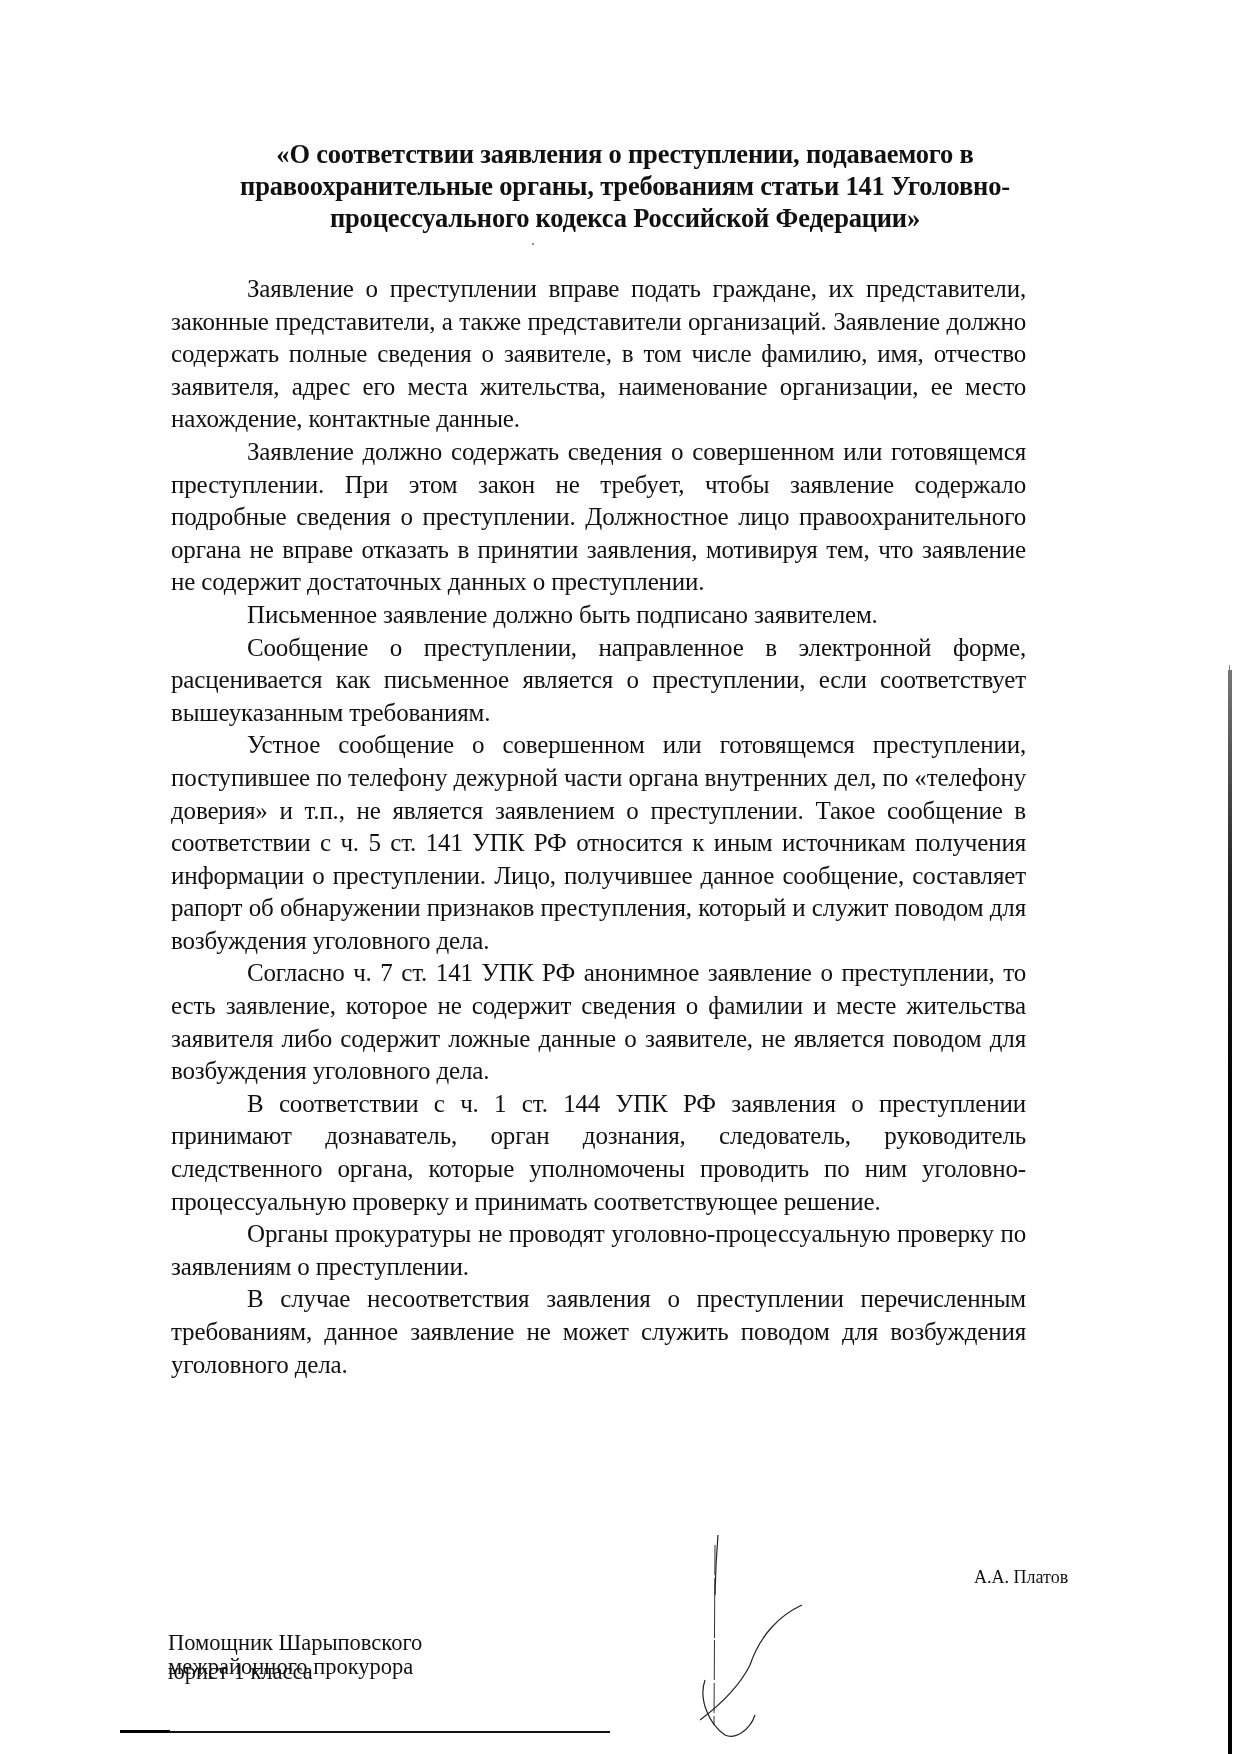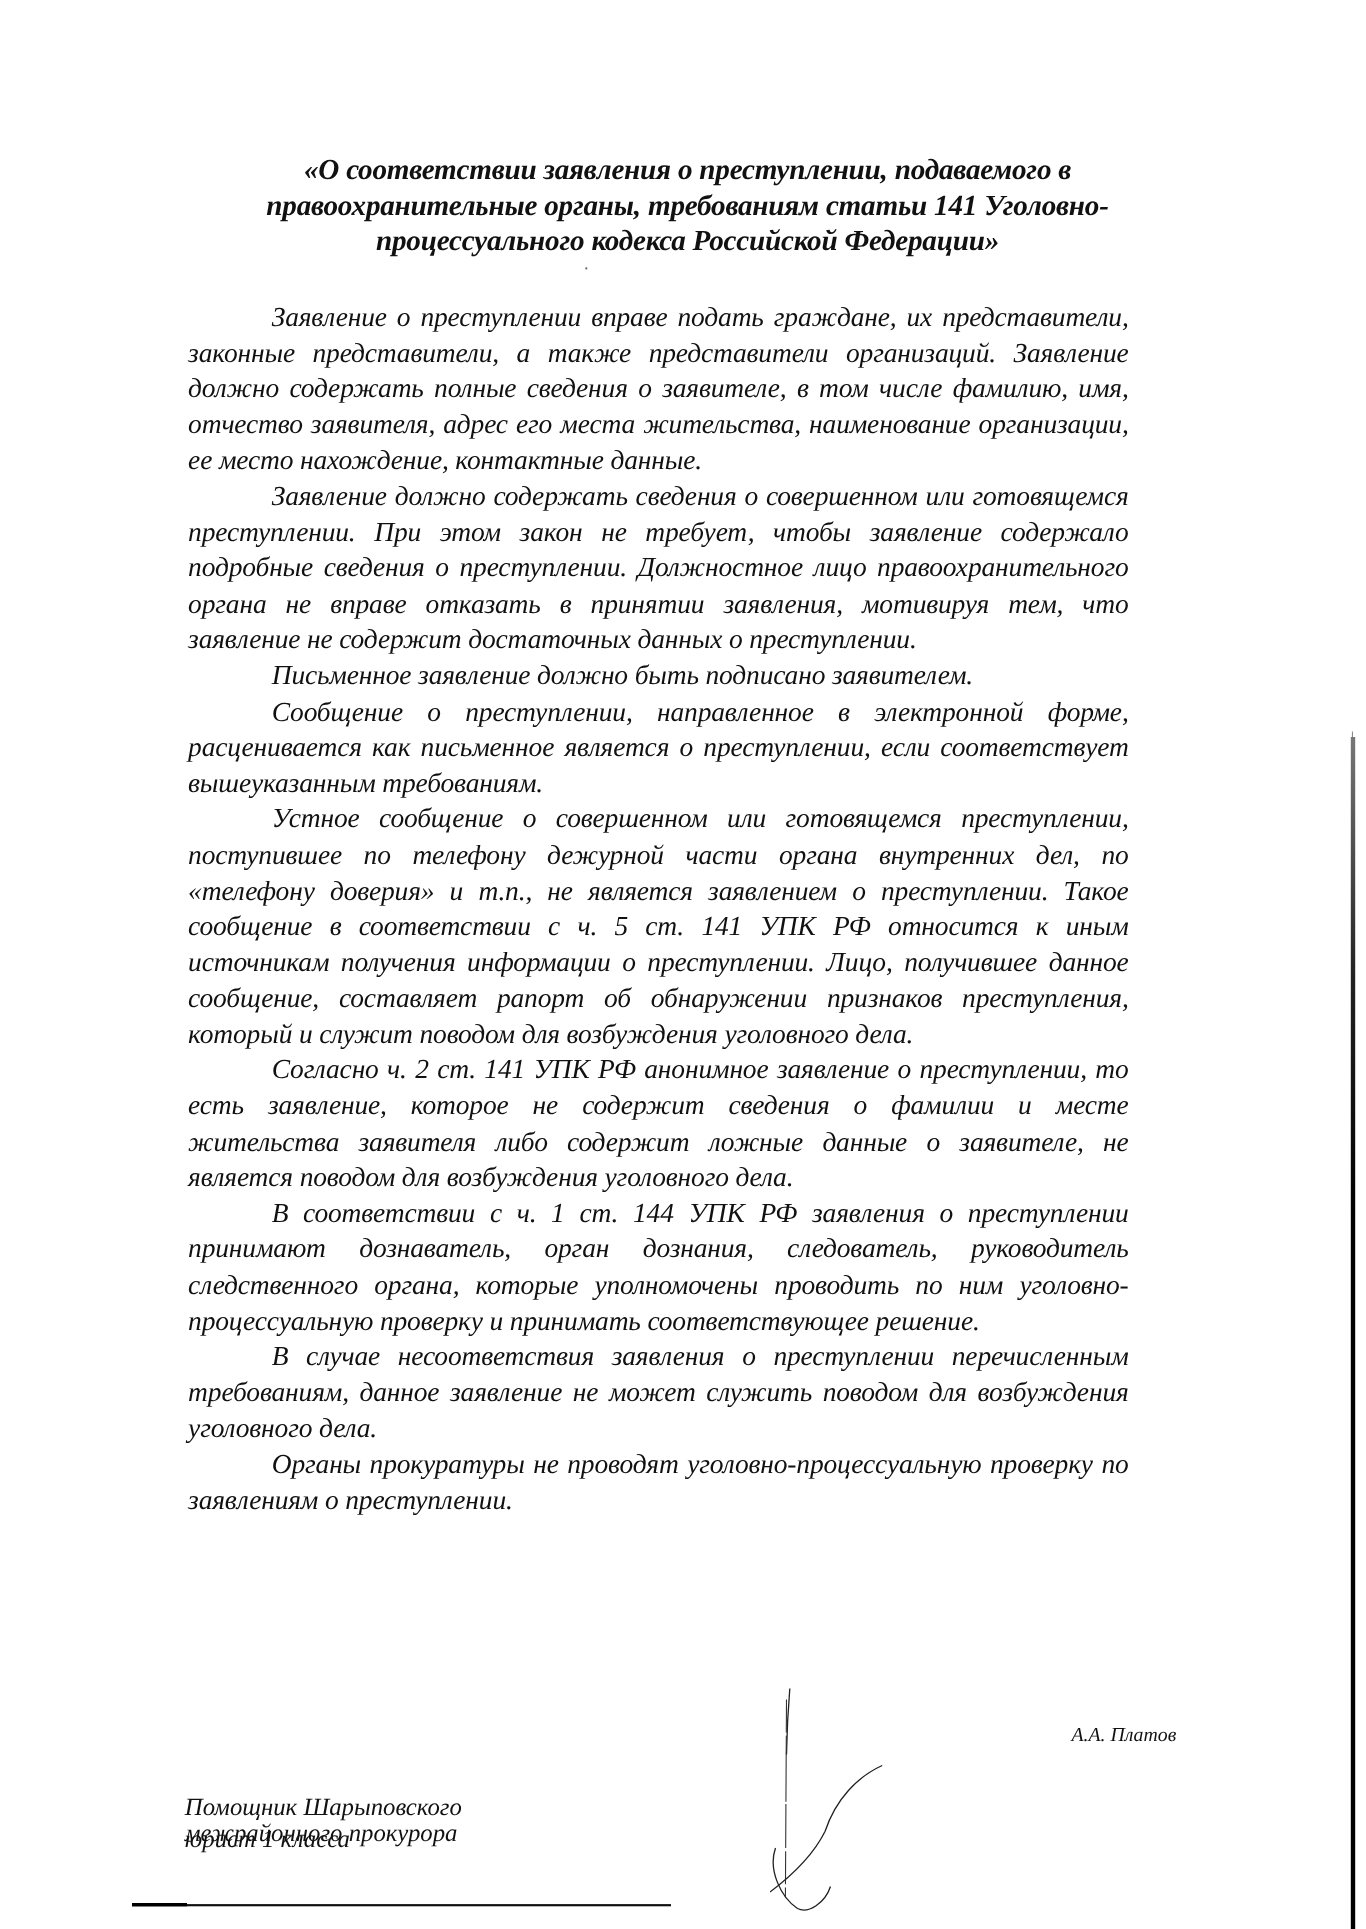--- a/index.html
+++ b/index.html
@@ -15,21 +15,20 @@
       font-family: "Liberation Serif", "DejaVu Serif", serif;
       color: #111111;
     }
     .page {
       position: absolute;
       left: 0;
       top: 0;
       width: 1242px;
       height: 1404px;
       background: #ffffff;
-      font-style: italic;
     }
     .title {
       position: absolute;
       left: 200px;
       top: 138px;
       width: 850px;
       text-align: center;
       font-weight: bold;
       font-size: 26.5px;
       line-height: 32px;
@@ -128,24 +127,24 @@
   <div class="dot-mark"></div>
 
   <div class="title">«О соответствии заявления о преступлении, подаваемого в правоохранительные органы, требованиям статьи 141 Уголовно-процессуального кодекса Российской Федерации»</div>
 
   <div class="body-text">
     <p class="para">Заявление о преступлении вправе подать граждане, их представители, законные представители, а также представители организаций. Заявление должно содержать полные сведения о заявителе, в том числе фамилию, имя, отчество заявителя, адрес его места жительства, наименование организации, ее место нахождение, контактные данные.</p>
     <p class="para">Заявление должно содержать сведения о совершенном или готовящемся преступлении. При этом закон не требует, чтобы заявление содержало подробные сведения о преступлении. Должностное лицо правоохранительного органа не вправе отказать в принятии заявления, мотивируя тем, что заявление не содержит достаточных данных о преступлении.</p>
     <p class="para">Письменное заявление должно быть подписано заявителем.</p>
     <p class="para">Сообщение о преступлении, направленное в электронной форме, расценивается как письменное является о преступлении, если соответствует вышеуказанным требованиям.</p>
     <p class="para">Устное сообщение о совершенном или готовящемся преступлении, поступившее по телефону дежурной части органа внутренних дел, по «телефону доверия» и т.п., не является заявлением о преступлении. Такое сообщение в соответствии с ч. 5 ст. 141 УПК РФ относится к иным источникам получения информации о преступлении. Лицо, получившее данное сообщение, составляет рапорт об обнаружении признаков преступления, который и служит поводом для возбуждения уголовного дела.</p>
-    <p class="para">Согласно ч. 2 ст. 141 УПК РФ анонимное заявление о преступлении, то есть заявление, которое не содержит сведения о фамилии и месте жительства заявителя либо содержит ложные данные о заявителе, не является поводом для возбуждения уголовного дела.</p>
+    <p class="para">Согласно ч. 7 ст. 141 УПК РФ анонимное заявление о преступлении, то есть заявление, которое не содержит сведения о фамилии и месте жительства заявителя либо содержит ложные данные о заявителе, не является поводом для возбуждения уголовного дела.</p>
     <p class="para">В соответствии с ч. 1 ст. 144 УПК РФ заявления о преступлении принимают дознаватель, орган дознания, следователь, руководитель следственного органа, которые уполномочены проводить по ним уголовно-процессуальную проверку и принимать соответствующее решение.</p>
+    <p class="para">Органы прокуратуры не проводят уголовно-процессуальную проверку по заявлениям о преступлении.</p>
     <p class="para">В случае несоответствия заявления о преступлении перечисленным требованиям, данное заявление не может служить поводом для возбуждения уголовного дела.</p>
-    <p class="para">Органы прокуратуры не проводят уголовно-процессуальную проверку по заявлениям о преступлении.</p>
   </div>
 
   <div class="sig-position">
     <div>Помощник Шарыповского</div>
     <div>межрайонного прокурора</div>
   </div>
 
   <div class="sig-rank">юрист 1 класса</div>
 
   <svg class="signature" viewBox="0 0 200 220" xmlns="http://www.w3.org/2000/svg">

